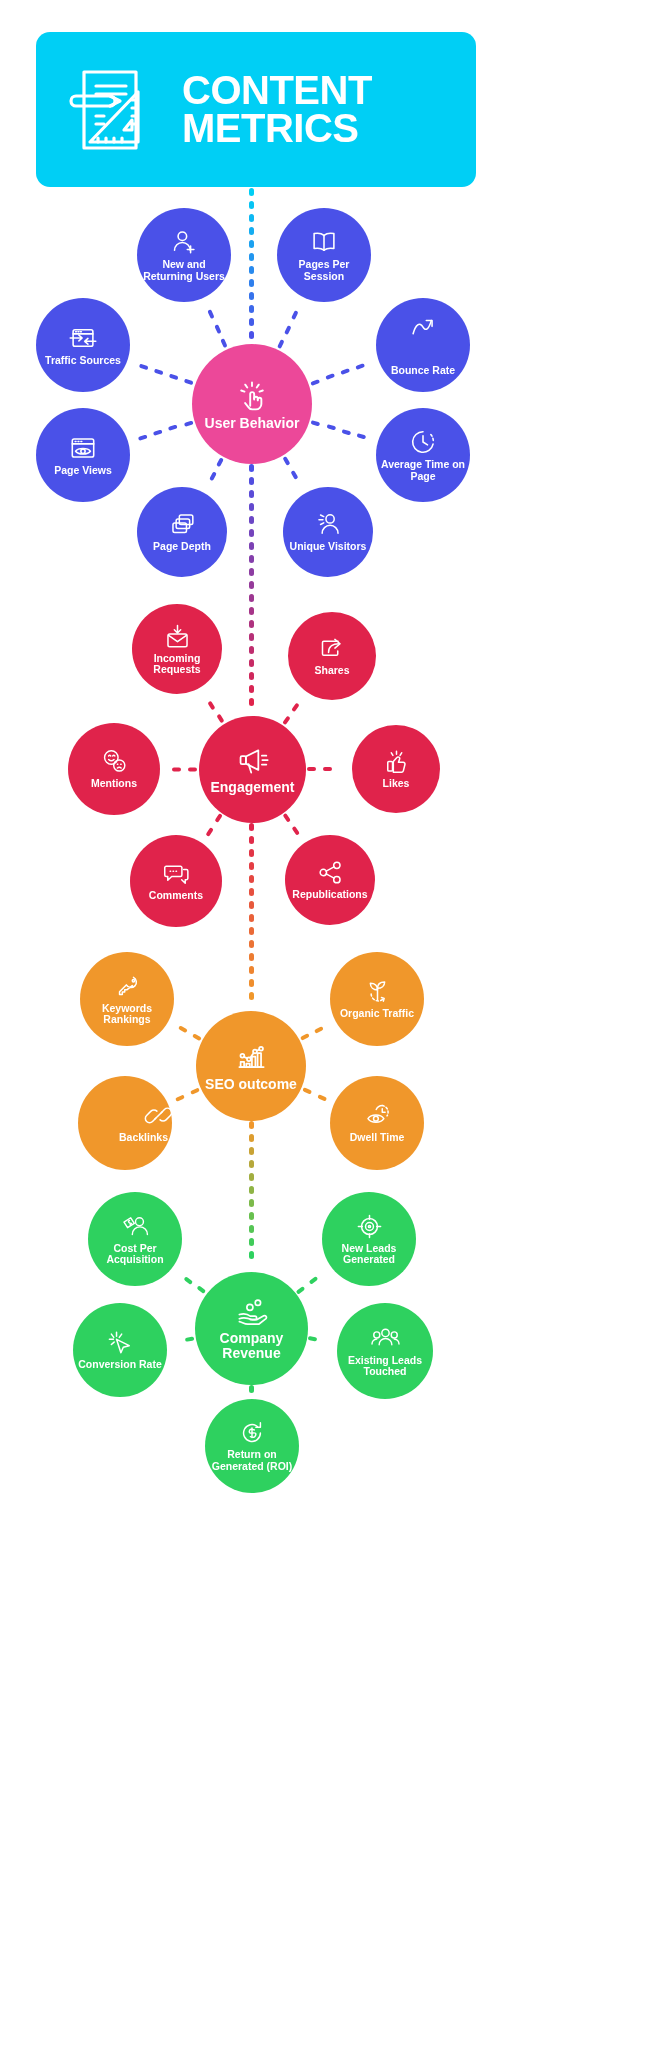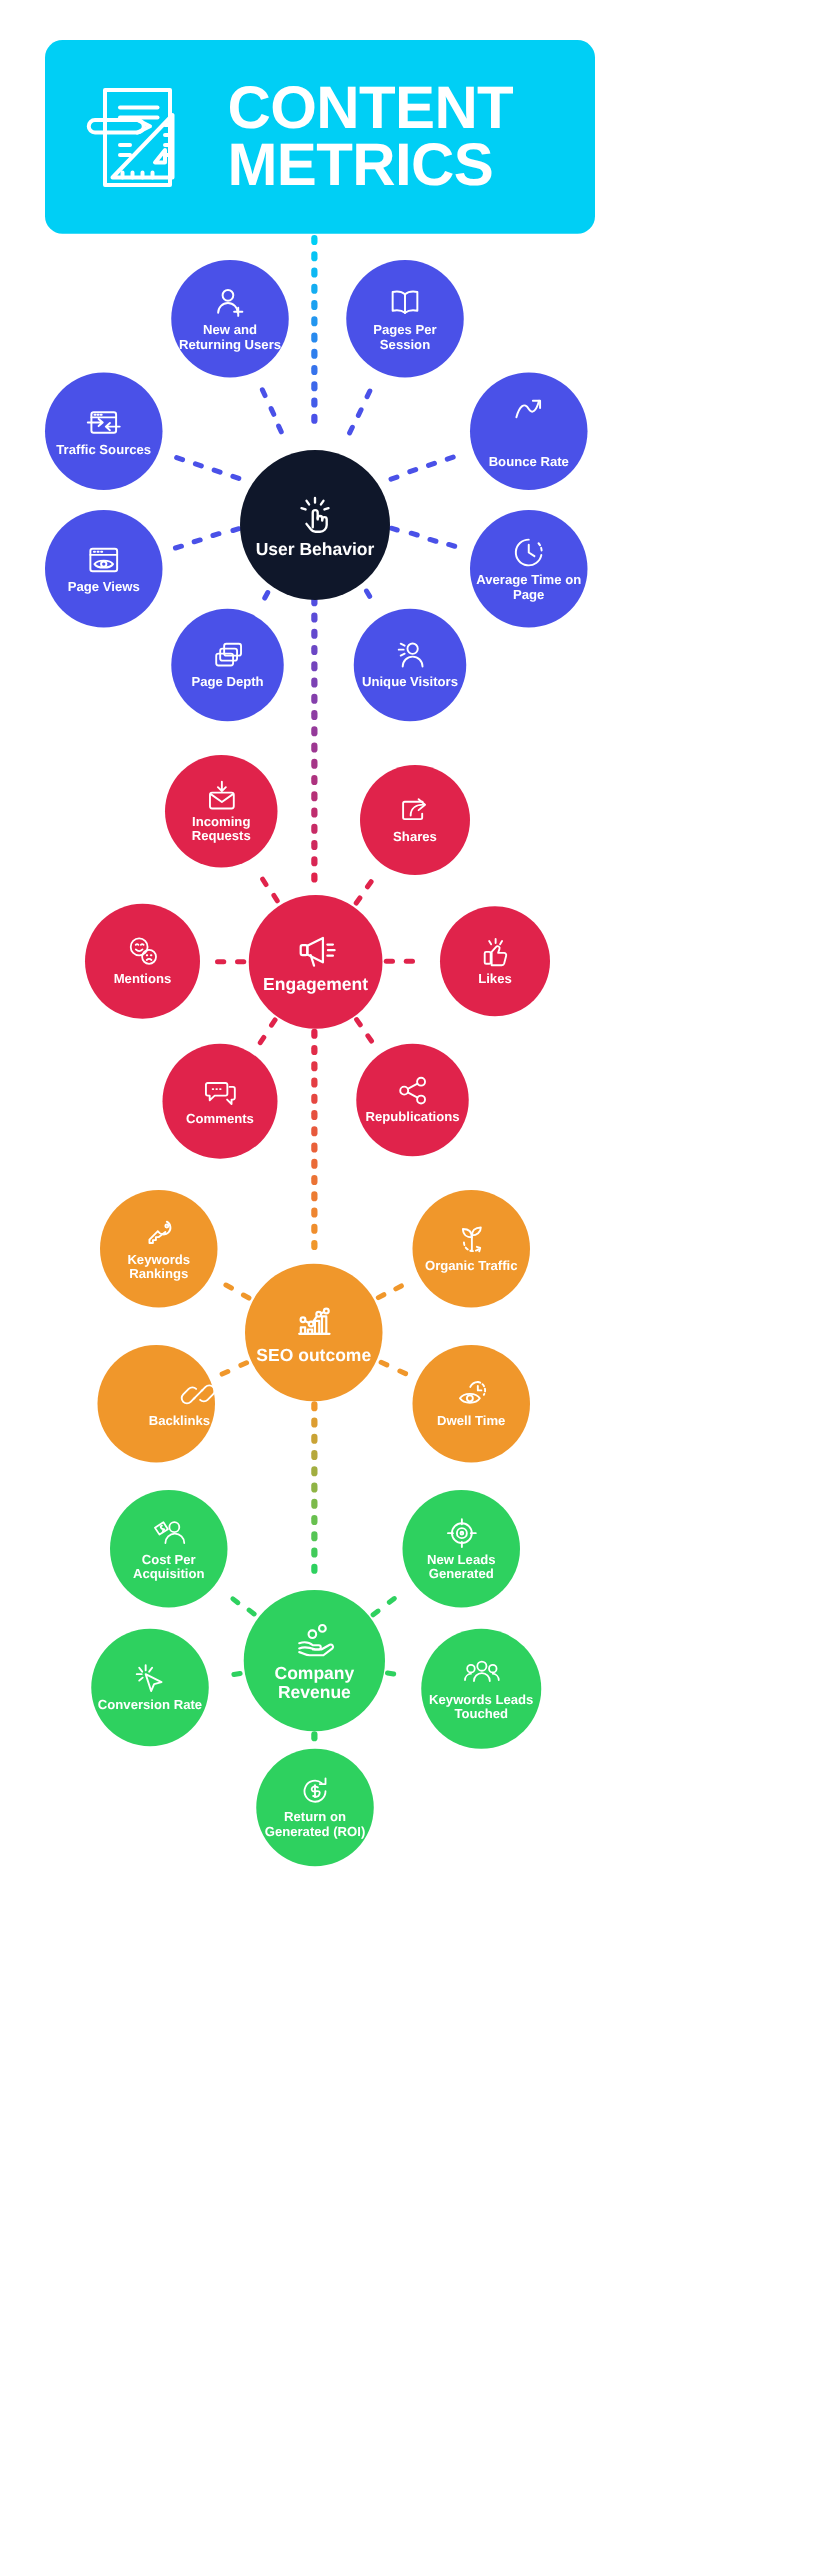--- a/index.html
+++ b/index.html
@@ -5,21 +5,21 @@
   html,body{margin:0;padding:0;background:#ffffff;}
   body{width:667px;height:2048px;position:relative;overflow:hidden;
        font-family:"Liberation Sans",sans-serif;}
 
   
   .header{position:absolute;left:36px;top:32px;width:440px;height:155px;
           border-radius:14px;background:#00CFF5;display:flex;align-items:center;
           padding:0 0 0 26px;box-sizing:border-box;}
   .header-icon{width:104px;height:104px;flex:0 0 104px;}
   .header-title{margin-left:16px;color:#ffffff;font-weight:bold;
-                font-size:48px;line-height:0.94;letter-spacing:-0.5px;}
+                font-size:40px;line-height:0.94;letter-spacing:-0.5px;}
   .header-title div{white-space:nowrap;}
 
   
   .cluster{position:absolute;left:0;width:667px;}
   .node{position:absolute;border-radius:50%;display:flex;flex-direction:column;
         align-items:center;justify-content:center;box-sizing:border-box;
         color:#ffffff;text-align:center;font-weight:bold;}
   .node .ico{display:block;}
   .node .lbl{margin-top:3px;line-height:1.07;padding:0 4px;}
 
@@ -141,21 +141,21 @@
       <div class="dash" style="left: 192.644px; top: 419.712px; width: 9px; height: 4.4px; background: rgb(74, 81, 232); transform: rotate(163.207deg);"></div>
       <div class="dash" style="left: 177.326px; top: 424.335px; width: 9px; height: 4.4px; background: rgb(74, 81, 232); transform: rotate(163.207deg);"></div>
       <div class="dash" style="left: 162.008px; top: 428.957px; width: 9px; height: 4.4px; background: rgb(74, 81, 232); transform: rotate(163.207deg);"></div>
       <div class="dash" style="left: 146.691px; top: 433.58px; width: 9px; height: 4.4px; background: rgb(74, 81, 232); transform: rotate(163.207deg);"></div>
       <div class="dash" style="left: 193.465px; top: 381.365px; width: 9px; height: 4.4px; background: rgb(74, 81, 232); transform: rotate(-160.755deg);"></div>
       <div class="dash" style="left: 178.359px; top: 376.091px; width: 9px; height: 4.4px; background: rgb(74, 81, 232); transform: rotate(-160.755deg);"></div>
       <div class="dash" style="left: 163.253px; top: 370.817px; width: 9px; height: 4.4px; background: rgb(74, 81, 232); transform: rotate(-160.755deg);"></div>
       <div class="dash" style="left: 148.147px; top: 365.544px; width: 9px; height: 4.4px; background: rgb(74, 81, 232); transform: rotate(-160.755deg);"></div>
     </div>
 
-  <div class="node hub" style="left:192px;top:360px;width:120px;height:120px;background:#0f172a;">
+  <div class="node hub" style="left:192px;top:344px;width:120px;height:120px;background:#ec4899;">
     <span class="ico">
       <svg viewBox="0 0 40 40" width="36" height="36" fill="none" stroke="#fff" stroke-width="2.1" stroke-linecap="round" stroke-linejoin="round">
         <path d="M20 6 v4 M12.5 8.5 l2.2 3.2 M27.5 8.5 l-2.2 3.2 M8 15 l3.6 1.2 M32 15 l-3.6 1.2"></path>
         <path d="M18 32 v-13 a2.2 2.2 0 0 1 4.4 0 v6"></path>
         <path d="M22.4 24 a2 2 0 0 1 4 0 v2"></path>
         <path d="M26.4 25 a2 2 0 0 1 4 0 v5 a6 6 0 0 1 -6 6 h-4 a5 5 0 0 1 -4 -2 l-4 -5"></path>
       </svg>
     </span>
     <span class="lbl">User Behavior</span>
   </div>
@@ -480,21 +480,21 @@
     <span class="ico">
       <svg viewBox="0 0 36 34" width="29" height="27" fill="none" stroke="#fff" stroke-width="1.8" stroke-linecap="round" stroke-linejoin="round">
         <circle cx="18" cy="10" r="4.6"></circle>
         <path d="M10 25 a8 8 0 0 1 16 0"></path>
         <circle cx="7" cy="12.5" r="3.8"></circle>
         <path d="M1 24 a6.6 6.6 0 0 1 6 -6.4"></path>
         <circle cx="29" cy="12.5" r="3.8"></circle>
         <path d="M35 24 a6.6 6.6 0 0 0 -6 -6.4"></path>
       </svg>
     </span>
-    <span class="lbl">Keywords Leads Touched</span>
+    <span class="lbl">Existing Leads Touched</span>
   </div>
 
   <div class="node leaf" style="left:205px;top:1399px;width:94px;height:94px;background:#2ED15F;">
     <span class="ico">
       <svg viewBox="0 0 34 34" width="26" height="26" fill="none" stroke="#fff" stroke-width="1.9" stroke-linecap="round" stroke-linejoin="round">
         <path d="M28 17 a11 11 0 1 1 -4 -8.5"></path>
         <path d="M28 3.5 V9.5 H22"></path>
         <path d="M20 13 q-5.5 -2.5 -6.4 1.2 t4.4 2.8 t3.6 3.2 t-6.6 1.6"></path>
         <path d="M17 10.5 V23"></path>
       </svg>

